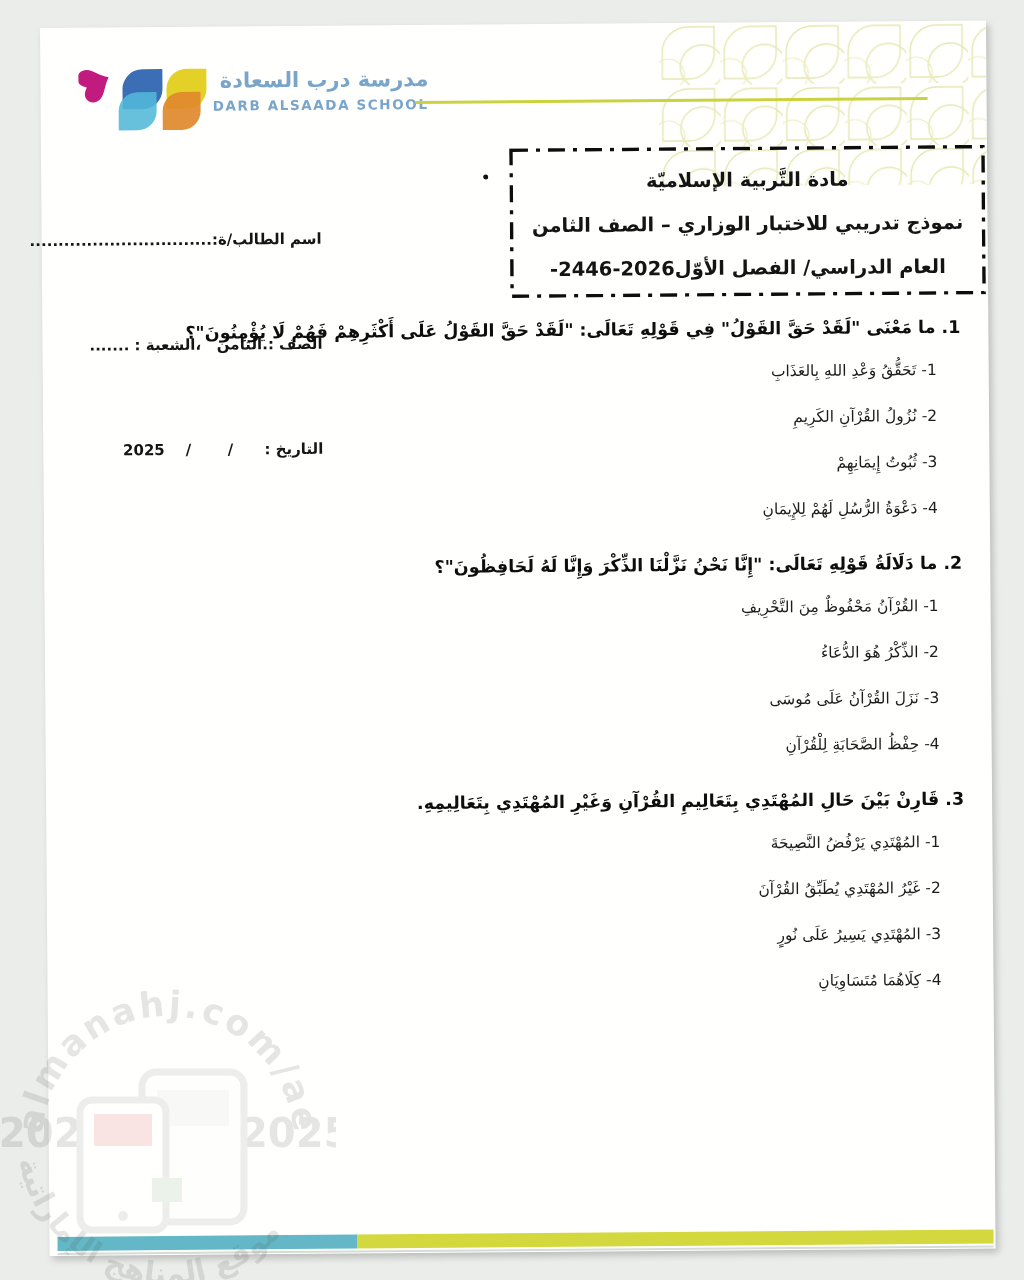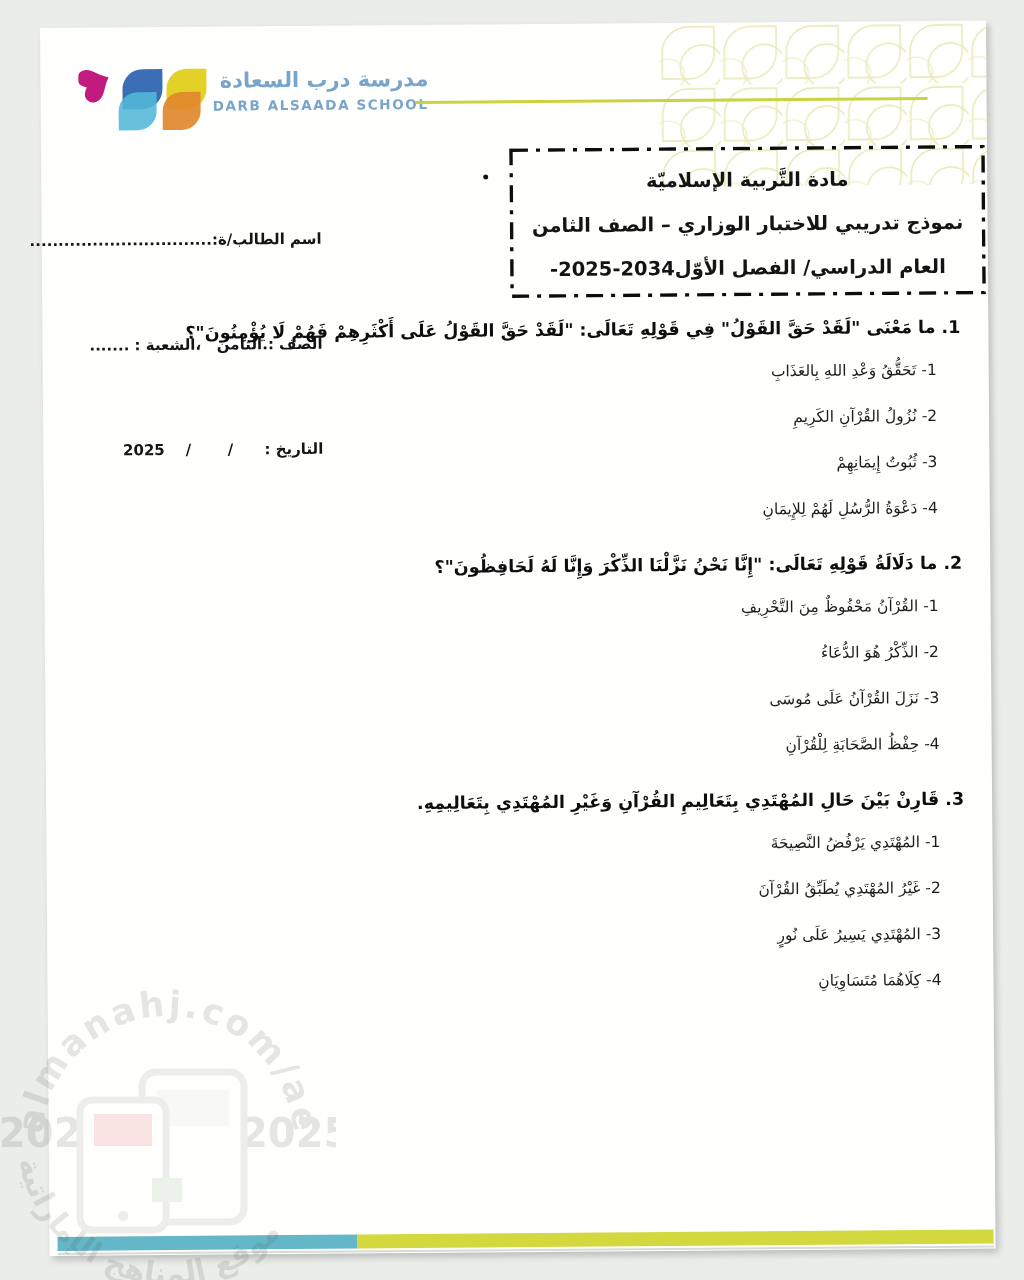--- a/index.html
+++ b/index.html
@@ -92,21 +92,21 @@
   <div class="dot-bullet"></div>
 
   <div class="title-box">
     <svg class="border" width="476" height="150" xmlns="http://www.w3.org/2000/svg">
       <rect x="2" y="2" width="472" height="146" fill="none" stroke="#0d0d0d" stroke-width="3.4" stroke-dasharray="17 8 4 8"></rect>
     </svg>
     <div class="title-text">
       <div>مادة التَّربية الإسلاميّة</div>
       <div>نموذج تدريبي للاختبار الوزاري – الصف الثامن</div>
       <div class="tl3">
-          <span dir="ltr">-2025-2034</span>
+          <span dir="ltr">-2446-2026</span>
           <span dir="rtl">العام الدراسي/ الفصل الأوّل</span>
         </div>
     </div>
   </div>
 
   <div class="questions">
     <div class="q-block">
       <div class="q-head">1. ما مَعْنَى "لَقَدْ حَقَّ القَوْلُ" فِي قَوْلِهِ تَعَالَى: "لَقَدْ حَقَّ القَوْلُ عَلَى أَكْثَرِهِمْ فَهُمْ لَا يُؤْمِنُونَ"؟</div>
       <div class="q-opt">1- تَحَقُّقُ وَعْدِ اللهِ بِالعَذَابِ</div>
       <div class="q-opt">2- نُزُولُ القُرْآنِ الكَرِيمِ</div>

